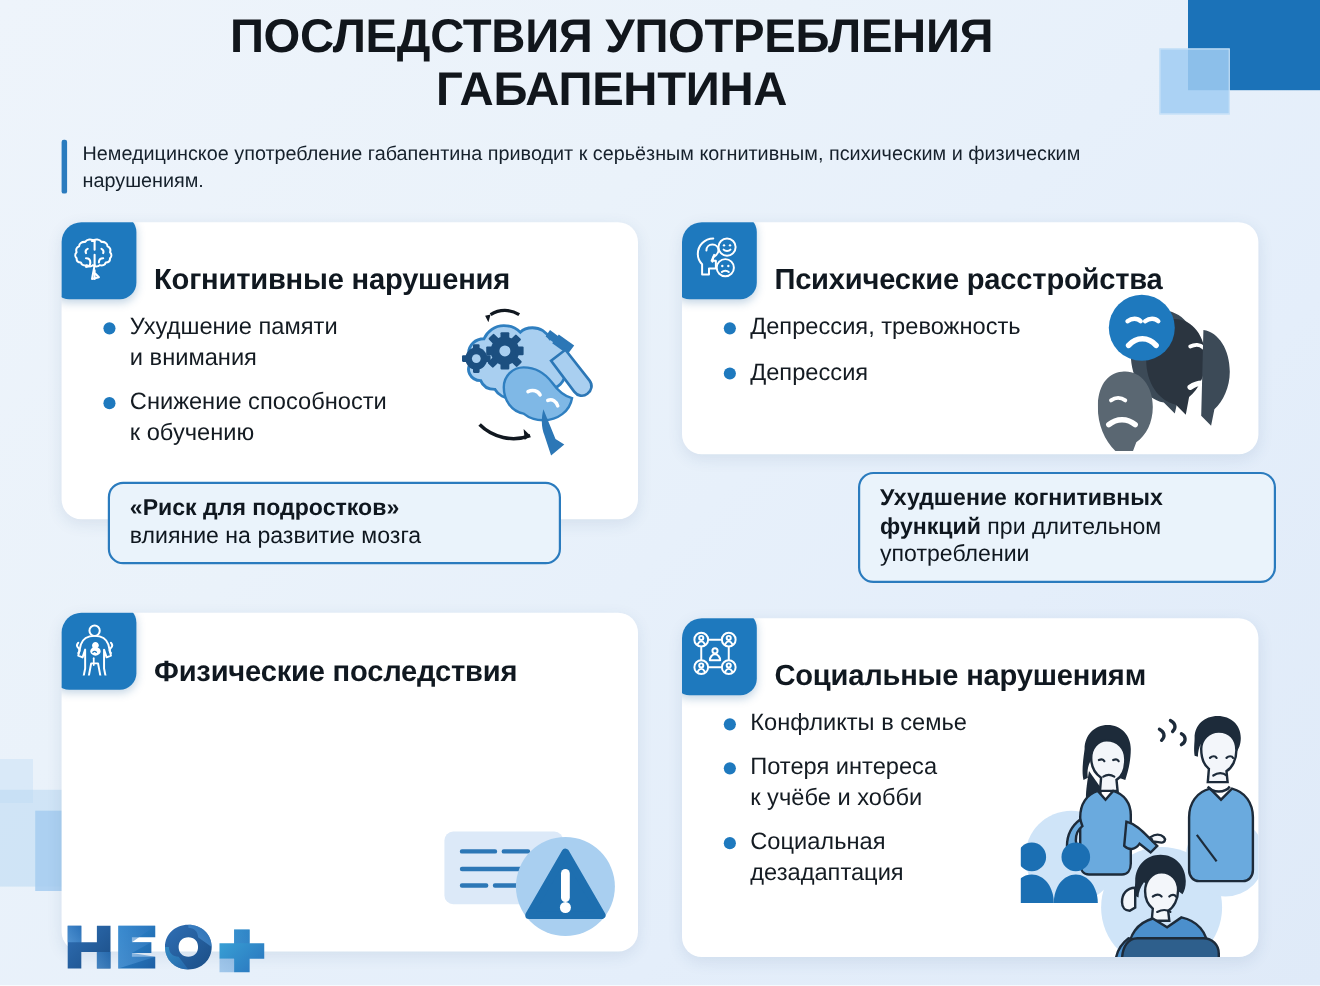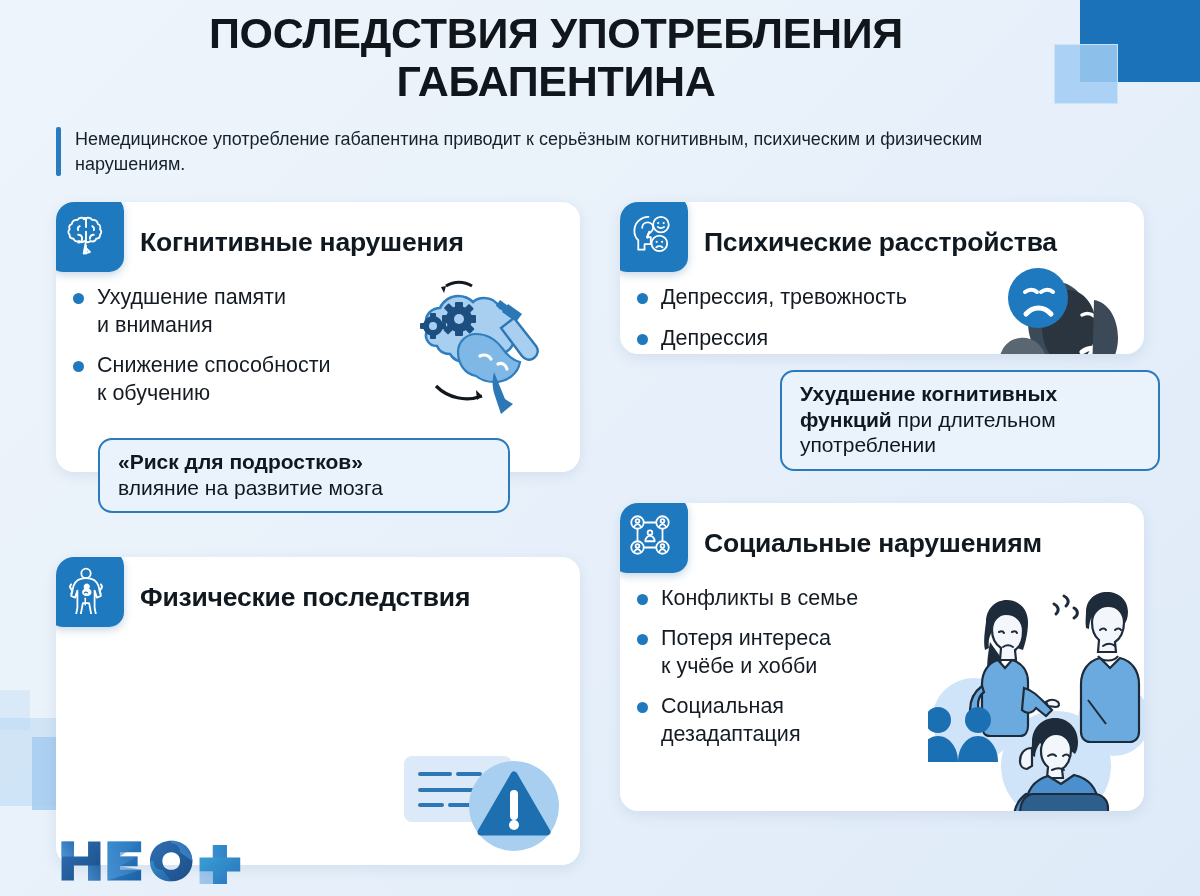--- a/index.html
+++ b/index.html
@@ -90,21 +90,21 @@
   
   .card {
     position: relative;
     background: #ffffff;
     border-radius: 18px;
     box-shadow: 0 4px 14px rgba(40,80,130,0.10);
     overflow: hidden;
   }
   .card-head {
     display: flex;
-    align-items: center;
+    align-items: flex-end;
     padding: 14px 12px 6px 84px;
     min-height: 74px;
   }
   .card-title {
     font-size: 26.5px;
     font-weight: bold;
     color: #101820;
     line-height: 1.12;
     letter-spacing: -0.2px;
   }
@@ -115,21 +115,21 @@
     background: #1e79be;
     border-radius: 15px;
     display: flex;
     align-items: center;
     justify-content: center;
     box-shadow: 0 3px 8px rgba(25,90,150,0.25);
     z-index: 3;
   }
   .badge svg { width: 50px; height: 50px; display: block; }
 
-  .bullets { padding: 8px 20px 20px 17px; position: relative; z-index: 2; }
+  .bullets { padding: 8px 20px 20px 38px; position: relative; z-index: 2; }
   .bullet {
     display: flex;
     align-items: flex-start;
     margin-bottom: 13px;
   }
   .bullet:last-child { margin-bottom: 0; }
   .dot {
     width: 11px; height: 11px;
     border-radius: 50%;
     background: #1e79be;
@@ -308,21 +308,21 @@
           <path d="M112 31l33 57H79z" fill="#1e6fb0" stroke="#1e6fb0" stroke-width="7" stroke-linejoin="round"></path>
           <path d="M112 50v22" stroke="#ffffff" stroke-width="8" stroke-linecap="round"></path>
           <circle cx="112" cy="81" r="5" fill="#ffffff"></circle>
         </svg>
 
       </div>
     </div>
 
     <div class="col col-right">
 
-      <div class="card" style="height:152px;">
+      <div class="card" style="height:211px;">
         <div class="badge">
           <svg viewBox="0 0 64 64" fill="none" stroke="#ffffff" stroke-width="2.3" stroke-linecap="round" stroke-linejoin="round">
             <path d="M30 10c-10 0-18 8-18 18 0 5 2 9 5 12v12h8v-7h8v-9h-5l3-7"></path>
             <path d="M22 24c0-4 3-7 7-7s7 3 7 7-3 6-6 8l-1 5"></path>
             <circle cx="46" cy="20" r="10"></circle>
             <circle cx="42.5" cy="18" r="1.4" fill="#ffffff" stroke="none"></circle>
             <circle cx="49.5" cy="18" r="1.4" fill="#ffffff" stroke="none"></circle>
             <path d="M42 23c2 2 6 2 8 0"></path>
             <circle cx="44" cy="44" r="10"></circle>
             <circle cx="40.5" cy="42" r="1.4" fill="#ffffff" stroke="none"></circle>

